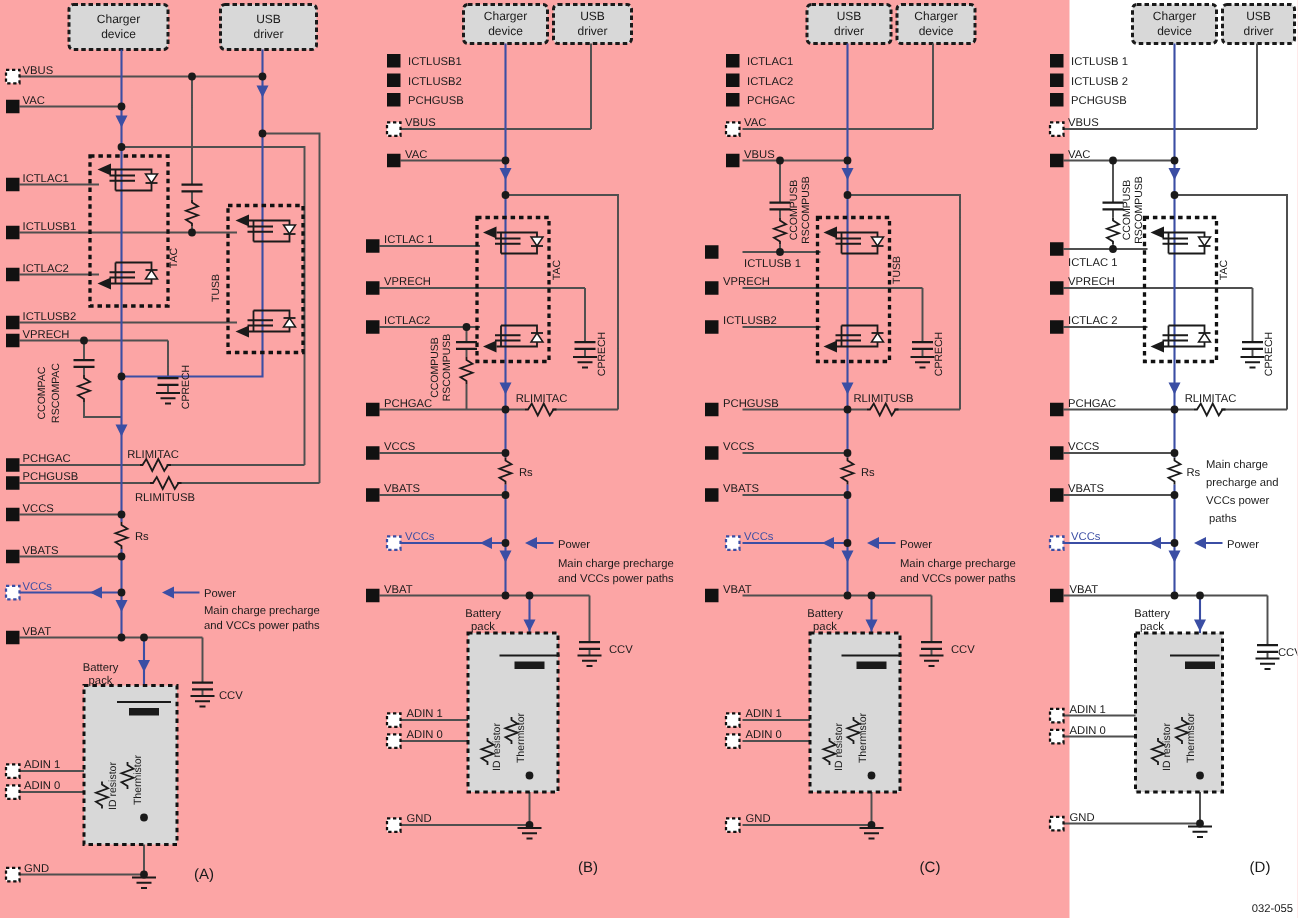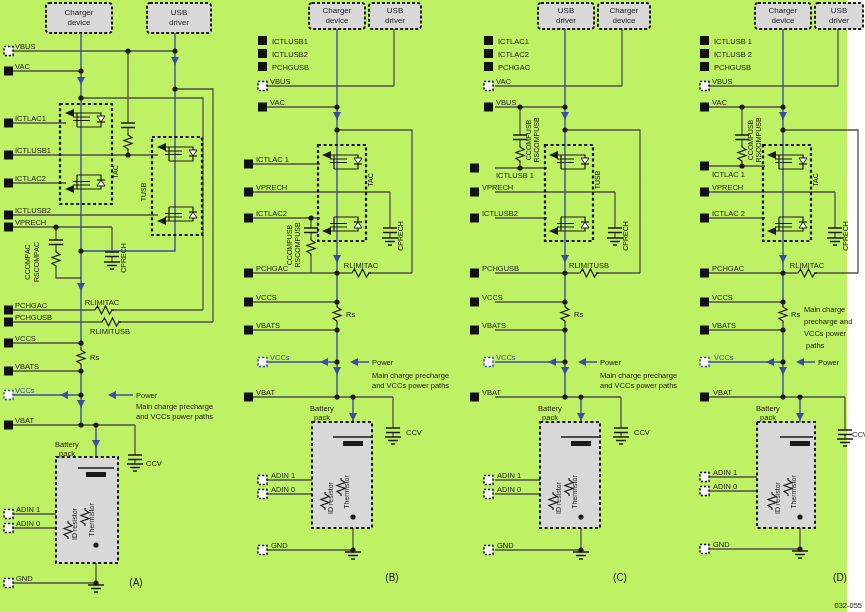--- a/index.html
+++ b/index.html
@@ -1,16 +1,16 @@
 <!DOCTYPE html>
 <html><head>
 <meta charset="utf-8">
 <style>
   html,body{margin:0;padding:0;background:#fff}
-  .stage{width:847px;height:612px;position:relative;background:#bef264}
+  .stage{width:713px;height:612px;position:relative;background:#fca5a5}
   svg{display:block}
   text{font-family:"Liberation Sans",sans-serif;font-size:7.5px;fill:#1a1a1a}
   .t8{font-size:8px}
   .t7{font-size:7px}
   .t10{font-size:10px}
   .blu{fill:#3b4ea4}
   .w{stroke:#4f4f4f;stroke-width:1.3;fill:none}
   .b{stroke:#3b4ea4;stroke-width:1.4;fill:none}
   .bk{stroke:#1a1a1a;stroke-width:1.3;fill:none}
   .devbox{fill:#d8d8d8;stroke:#1a1a1a;stroke-width:2;stroke-dasharray:3,2}

